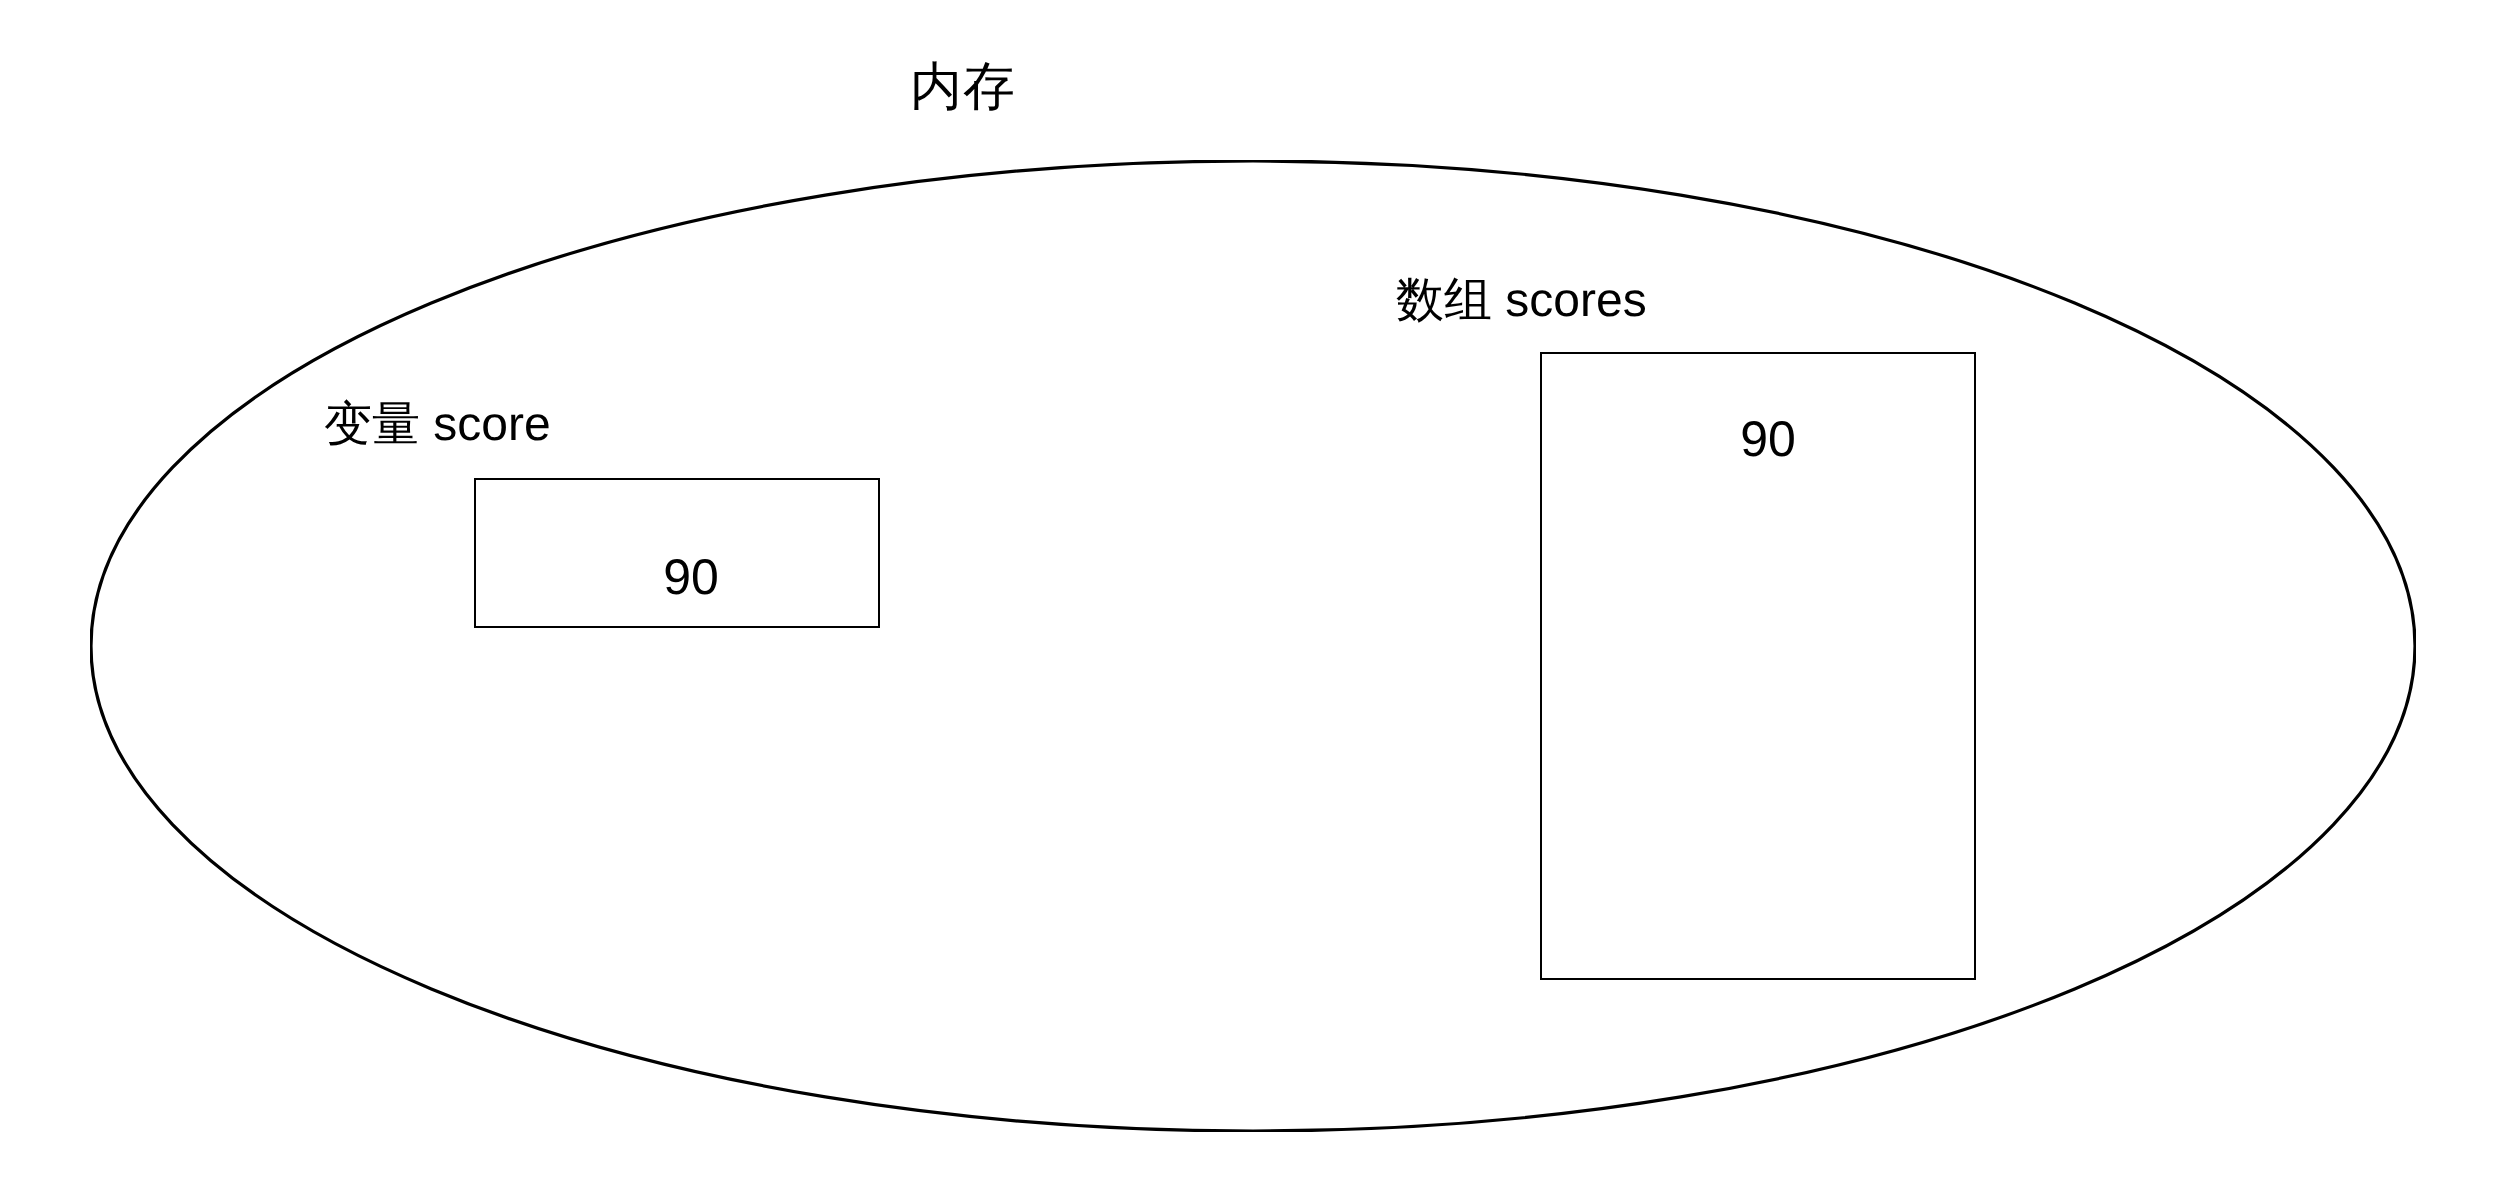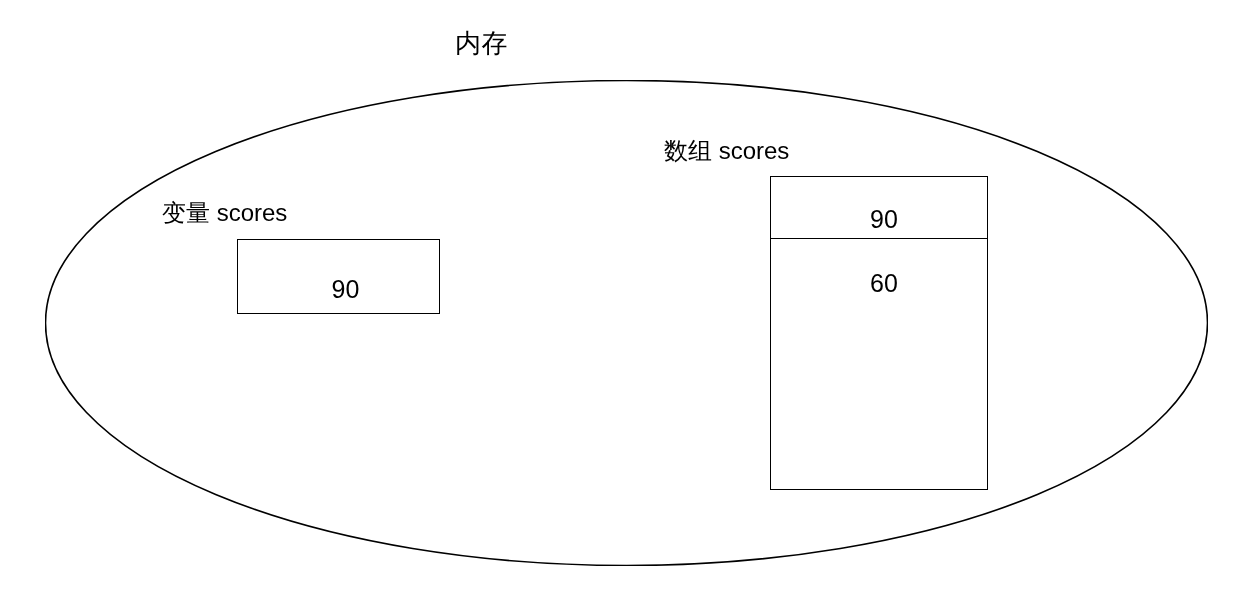--- a/index.html
+++ b/index.html
@@ -39,21 +39,21 @@
   }
   #memory-ellipse svg { display: block; width: 100%; height: 100%; }
 
   
   .entity-label {
     font-size: 24px;
     line-height: 30px;
     white-space: nowrap;
   }
   #variable-label { left: 162px; top: 198px; }
-  #array-label    { left: 664px; top: 136px; }
+  #array-label    { left: 698px; top: 136px; }
 
   
   #variable-box {
     left: 237px;
     top: 239px;
     width: 203px;
     height: 75px;
     border: 1px solid #000000;
     box-sizing: border-box;
     background: #ffffff;
@@ -103,30 +103,27 @@
 <div id="canvas">
 
   <div id="memory-ellipse" class="abs">
     <svg viewBox="0 0 1163 486" preserveAspectRatio="none" xmlns="http://www.w3.org/2000/svg">
       <ellipse cx="581.5" cy="243" rx="581" ry="242.5" fill="#ffffff" stroke="#000000" stroke-width="1.6" vector-effect="non-scaling-stroke"></ellipse>
     </svg>
   </div>
 
   <div id="memory-title" class="abs">内存</div>
 
-  <div id="variable-label" class="abs entity-label">变量 scores</div>
+  <div id="variable-label" class="abs entity-label">变量 score</div>
 
   <div id="variable-box" class="abs">
     <div class="cell-value">90</div>
   </div>
 
   <div id="array-label" class="abs entity-label">数组 scores</div>
 
   <div id="array-table" class="abs">
     <div class="array-cell">
       <div class="cell-value">90</div>
     </div>
-    <div class="array-cell">
-      <div class="cell-value">60</div>
-    </div>
   </div>
 
 </div>
 
 </body></html>

